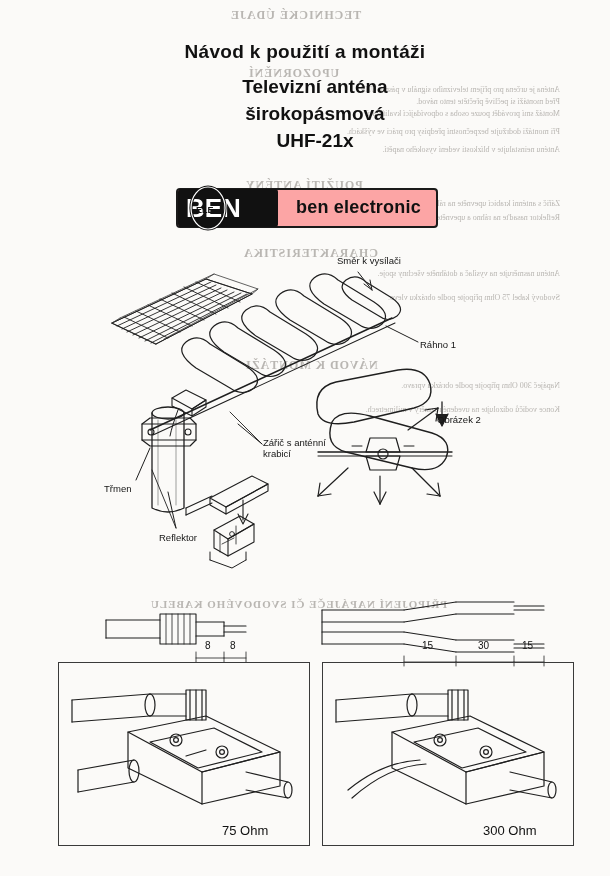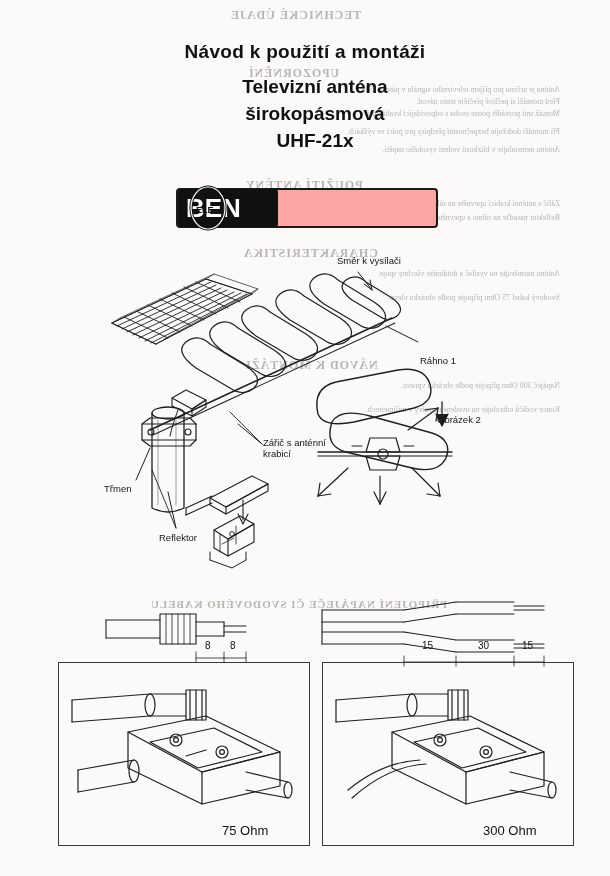--- a/index.html
+++ b/index.html
@@ -150,20 +150,21 @@
   <div class="title-sub l3">UHF-21x</div>
 
   <div class="logo">
     <svg class="logo-mark" viewBox="0 0 112 50" xmlns="http://www.w3.org/2000/svg">
       <rect x="4" y="6" width="100" height="38" rx="3" fill="#111"></rect>
       <text x="12" y="34" font-family="Liberation Sans, sans-serif" font-size="26" font-weight="bold" fill="#fff">BEN</text>
       <ellipse cx="34" cy="25" rx="17" ry="21" fill="none" stroke="#111" stroke-width="3.2"></ellipse>
       <ellipse cx="34" cy="25" rx="17" ry="21" fill="none" stroke="#fff" stroke-width="1.2"></ellipse>
       <text x="22" y="30" font-family="Liberation Sans, sans-serif" font-size="9" font-weight="bold" fill="#111">ELE</text>
     </svg>
+    <div class="logo-text">ben electronic</div>
   </div>
 
   <svg class="art" viewBox="0 0 610 876" xmlns="http://www.w3.org/2000/svg">
     <g fill="none" stroke="#1f1f1f" stroke-width="1.1" stroke-linecap="round" stroke-linejoin="round">
 
       <g stroke-width="0.9">
         <path d="M112,323 L206,279 L252,294 L156,344 Z"></path>
         <path d="M112,323 L206,279"></path>
         <path d="M156,344 L252,294"></path>
 
@@ -411,21 +412,21 @@
       </g>
     </g>
   </svg>
 
   <div class="frame" style="left:58px; top:662px; width:250px; height:182px;"></div>
   <div class="frame" style="left:322px; top:662px; width:250px; height:182px;"></div>
   <div class="boxlbl" style="left:222px; top:823px;">75 Ohm</div>
   <div class="boxlbl" style="left:483px; top:823px;">300 Ohm</div>
 
   <div class="lbl" style="left:337px; top:255px;">Směr k vysílači</div>
-  <div class="lbl" style="left:420px; top:339px;margin-top:16px;">Ráhno 1</div>
+  <div class="lbl" style="left:420px; top:339px;">Ráhno 1</div>
   <div class="lbl" style="left:437px; top:414px;">Obrázek 2</div>
   <div class="lbl two" style="left:263px; top:437px; width:82px;">Zářič s anténní krabicí</div>
   <div class="lbl" style="left:104px; top:483px;">Třmen</div>
   <div class="lbl" style="left:159px; top:532px;">Reflektor</div>
 
   <div class="dim" style="left:205px; top:640px;">8</div>
   <div class="dim" style="left:230px; top:640px;">8</div>
   <div class="dim" style="left:422px; top:640px;">15</div>
   <div class="dim" style="left:478px; top:640px;">30</div>
   <div class="dim" style="left:522px; top:640px;">15</div>

